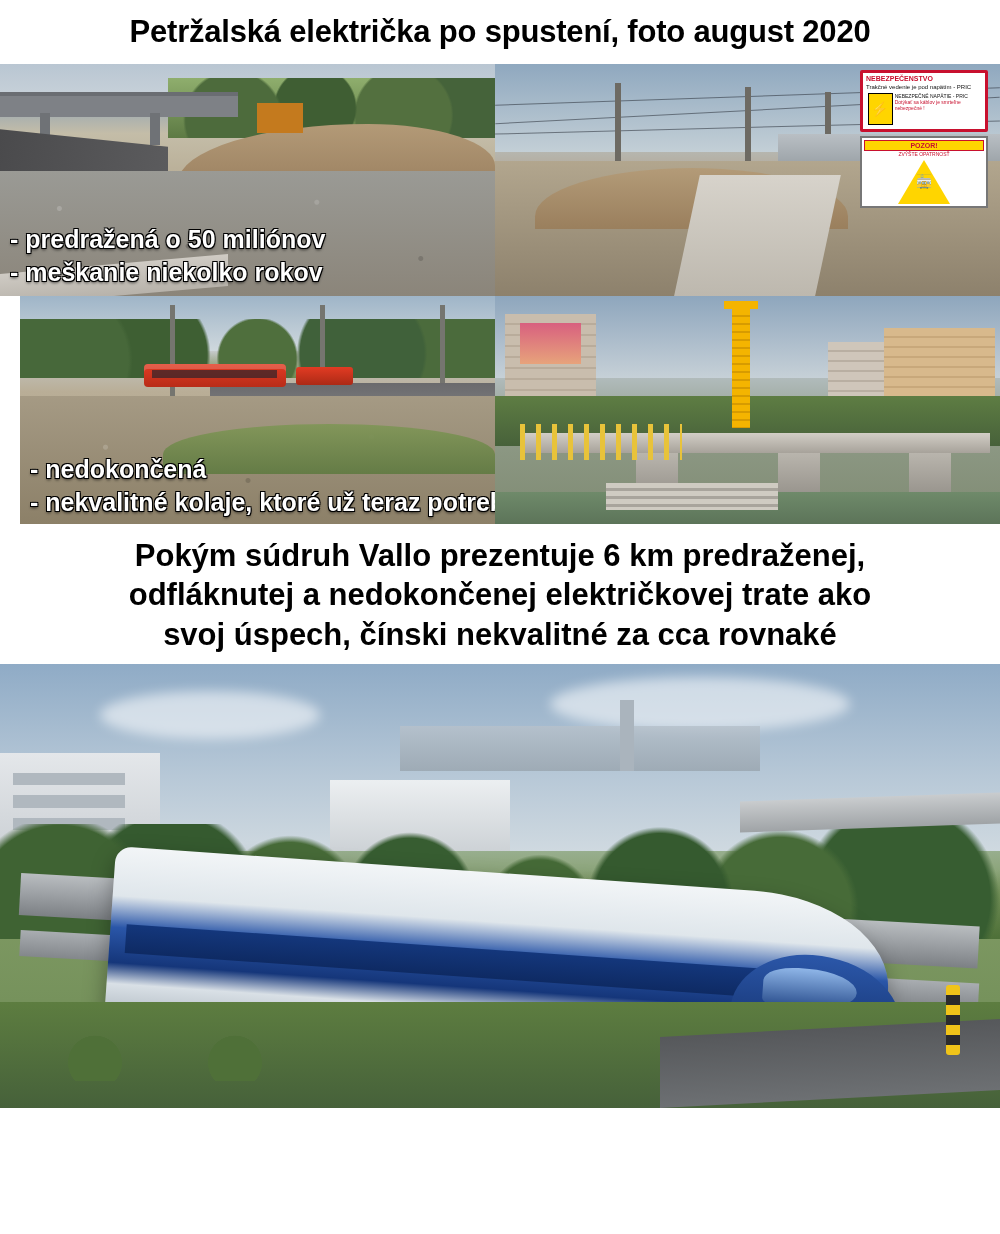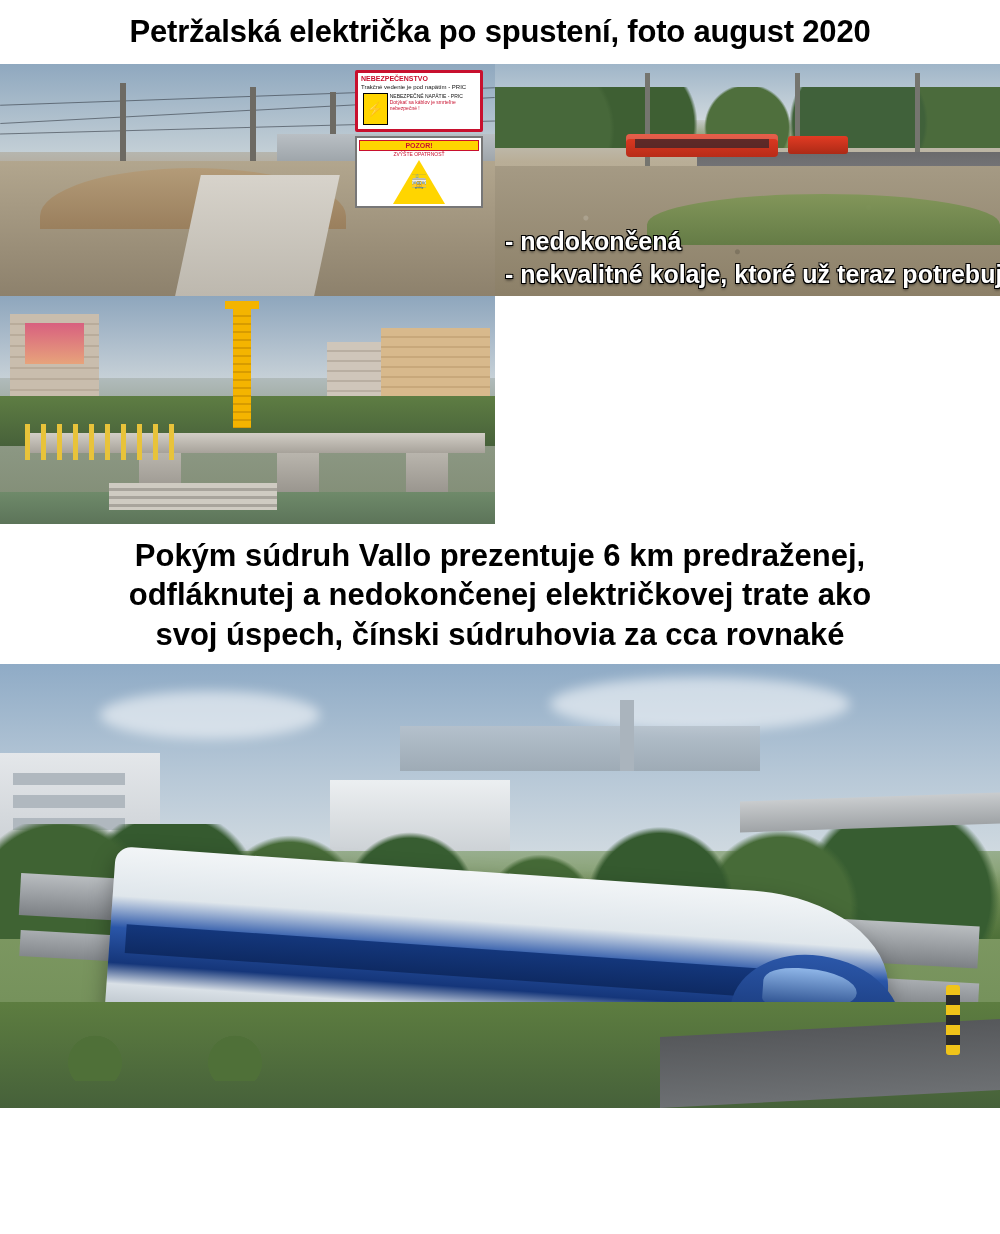--- a/index.html
+++ b/index.html
@@ -97,21 +97,21 @@
   .p2 .sign-white { background:#fff; border:2px solid #777; margin-top:4px; padding:2px;}
   .p2 .pozor { background:#ffd500; border:1px solid #c8102e; color:#c8102e; font-weight:bold;
     font-size:7px; text-align:center; padding:1px; }
   .p2 .tri { width:0;height:0;border-left:26px solid transparent;border-right:26px solid transparent;
     border-bottom:44px solid #ffd500; margin:3px auto 0; position:relative;}
   .p2 .tri:after{content:"";position:absolute;left:-19px;top:9px;width:38px;height:30px;}
   .p2 .tri-in { position:absolute; left:-20px; top:14px; width:40px; text-align:center;
     font-size:13px; color:#111; }
 
   
-  .p3 { background: linear-gradient(#b9c8d3 0%, #c7d0d6 20%, #b9ae97 42%, #a2957c 100%); }
+  .p3 { background: linear-gradient(#b9c8d3 0%, #c7d0d6 20%, #b9ae97 42%, #a2957c 100%); margin-left: 20px; }
   .p3 .sky3 { position:absolute; inset:0 0 76% 0; background: linear-gradient(#9fb5c8,#cfd8dd); }
   .p3 .treeline { position:absolute; left:0; top:10%; width:100%; height:26%;
     background: radial-gradient(circle at 8% 70%, #47683a 0 16%, transparent 17%),
                 radial-gradient(circle at 26% 60%, #3e5f33 0 18%, transparent 19%),
                 radial-gradient(circle at 50% 66%, #4f6f3d 0 16%, transparent 17%),
                 radial-gradient(circle at 72% 58%, #40613a 0 18%, transparent 19%),
                 radial-gradient(circle at 94% 68%, #4b6b3c 0 16%, transparent 17%),
                 linear-gradient(transparent 55%, #6d8a51); }
   .p3 .tram { position:absolute; left:26%; top:30%; width:30%; height:10%;
     background: linear-gradient(#e23b23, #b82c18); border-radius:4px;
@@ -275,20 +275,37 @@
 </style>
 </head>
 <body>
 
 <div class="poster">
 
   <div class="headline">Petržalská električka po spustení, foto august 2020</div>
 
   <div class="photo-grid">
 
+    <div class="photo p1">
+      <div class="sky"></div>
+      <div class="trees"></div>
+      <div class="bridge"></div>
+      <div class="bridgecol" style="left:40px"></div>
+      <div class="bridgecol" style="left:150px"></div>
+      <div class="dirtmound"></div>
+      <div class="excav"></div>
+      <div class="road"></div>
+      <div class="gravel"></div>
+      <div class="kerb"></div>
+
+      <div class="ov ov-block-1">
+        <div class="ov-line">- predražená o 50 miliónov</div>
+        <div class="ov-line">- meškanie niekolko rokov</div>
+      </div>
+    </div>
 
     <div class="photo p2">
       <div class="sky2"></div>
       <div class="wire" style="top:14%; transform:rotate(-2deg)"></div>
       <div class="wire" style="top:20%; transform:rotate(-3deg)"></div>
       <div class="wire" style="top:27%; transform:rotate(-1.5deg)"></div>
       <div class="pole" style="left:120px; top:8%; height:38%"></div>
       <div class="pole" style="left:250px; top:10%; height:34%"></div>
       <div class="pole" style="left:330px; top:12%; height:30%"></div>
       <div class="buildings"></div>
@@ -352,21 +369,21 @@
       <div class="pier" style="left:82%"></div>
       <div class="scaff"></div>
       <div class="water"></div>
       <div class="slabs"></div>
     </div>
   </div>
 
   <div class="bodytext">
     <div>Pokým súdruh Vallo prezentuje 6 km predraženej,</div>
     <div>odfláknutej a nedokončenej električkovej trate ako</div>
-    <div>svoj úspech, čínski súdruhovia za cca rovnaké</div>
+    <div>svoj úspech, čínski nekvalitné za cca rovnaké</div>
   </div>
 
   <div class="hero">
     <div class="sky"></div>
     <div class="cloud" style="left:10%; top:6%; width:220px; height:48px;"></div>
     <div class="cloud" style="left:55%; top:3%; width:300px; height:54px;"></div>
     <div class="skyline"></div>
     <div class="tower"></div>
     <div class="bldgL">
       <div class="win" style="top:16%"></div>

